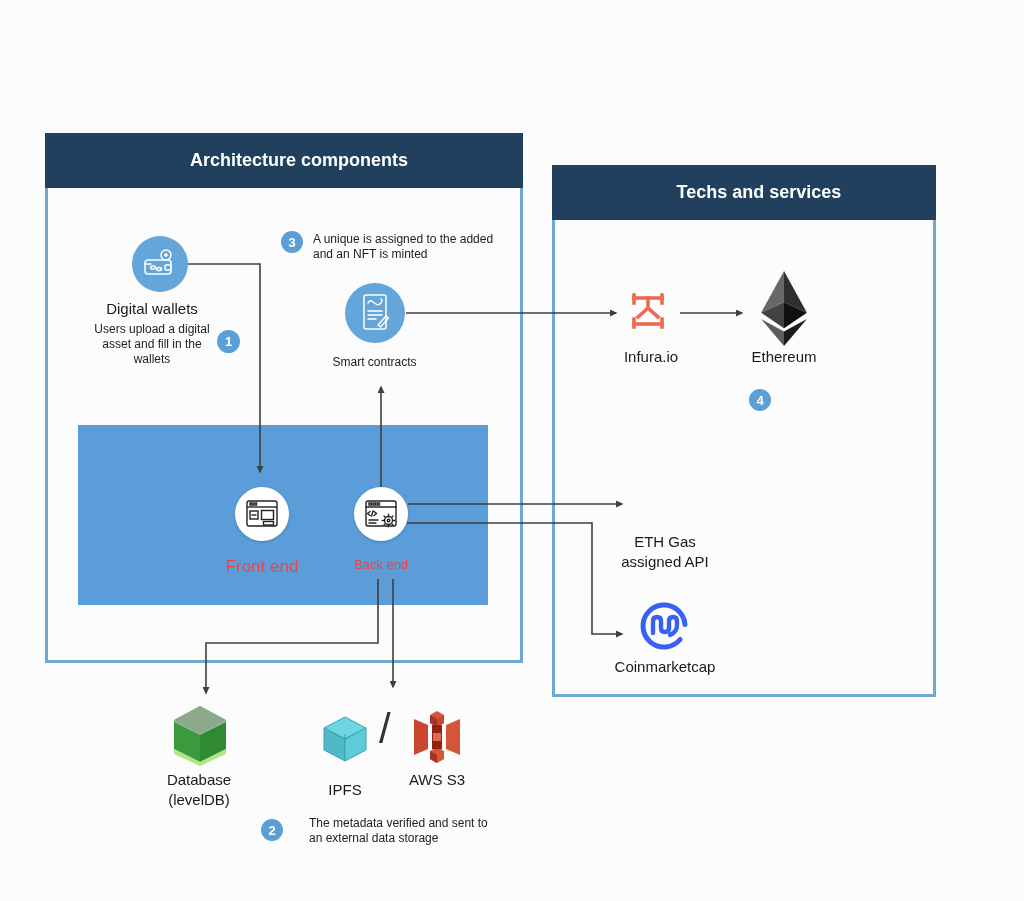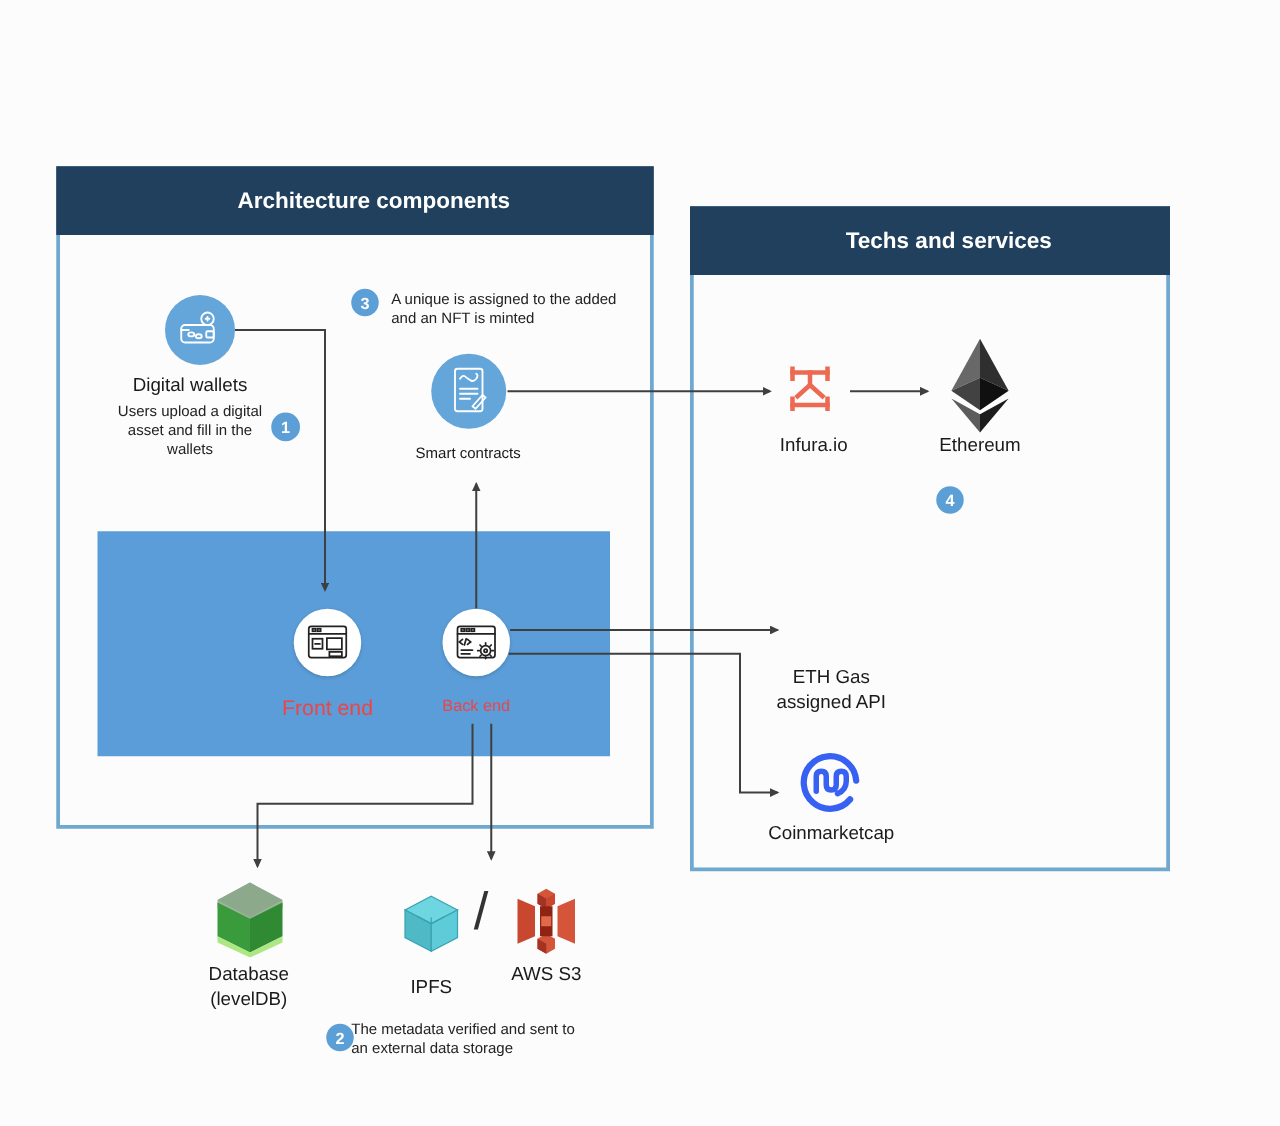--- a/index.html
+++ b/index.html
@@ -208,15 +208,15 @@
       <polygon points="20,42 27,46 27,54 20,50" fill="#a33322"></polygon>
       <polygon points="4,10 18,16 18,40 4,46" fill="#c8472e"></polygon>
       <polygon points="50,10 36,16 36,40 50,46" fill="#d4553a"></polygon>
       <polygon points="22,16 32,16 32,40 22,40" fill="#8f2413"></polygon>
       <polygon points="23,24 31,24 31,32 23,32" fill="#e06a4a"></polygon>
     </svg>
   </div>
   <div class="abs label label-md" style="left:397px;top:771px;width:80px;">AWS S3</div>
 
   <div class="abs badge" style="left:261px;top:819px;width:22px;height:22px;">2</div>
-  <div class="abs step-text" style="left:281px;top:816px;width:190px;">The metadata verified and sent to an external data storage</div>
+  <div class="abs step-text" style="left:309px;top:816px;width:190px;">The metadata verified and sent to an external data storage</div>
 
 </div>
 
 </body></html>

